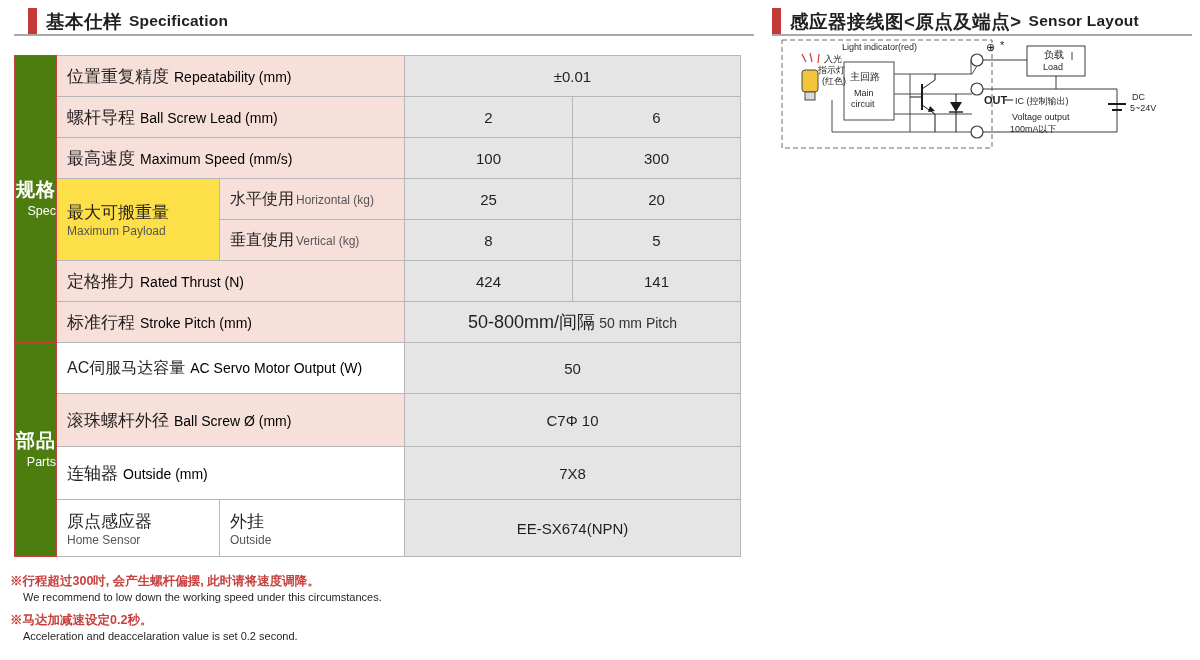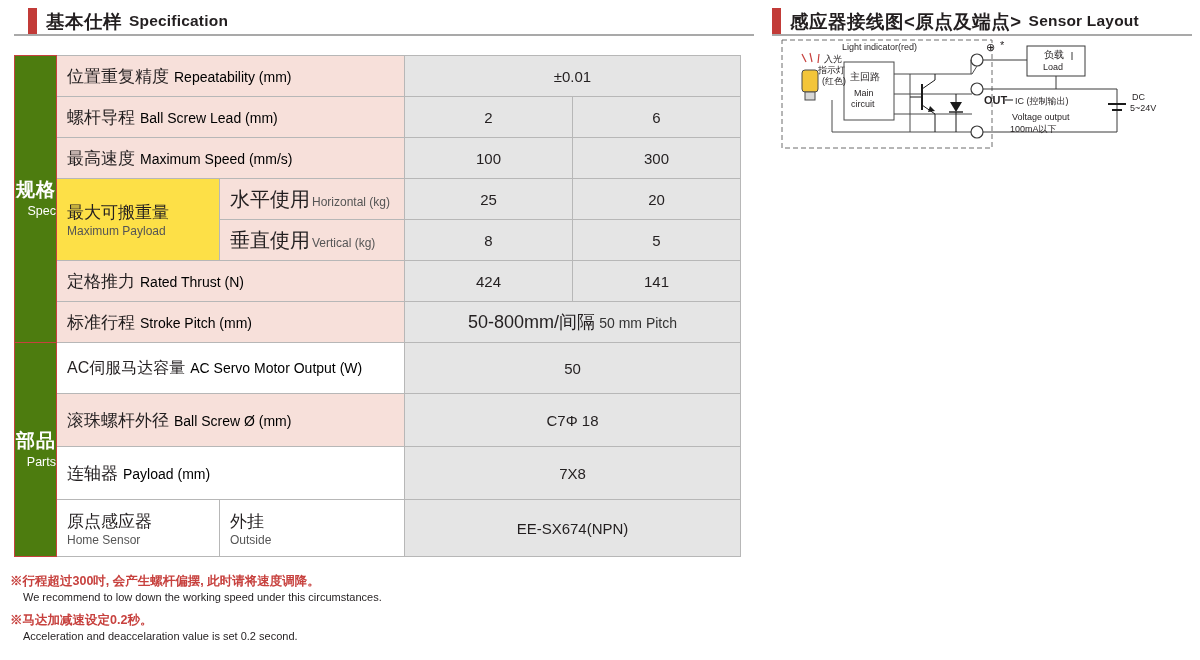--- a/index.html
+++ b/index.html
@@ -112,21 +112,21 @@
   .rowname .en {
     font-size: 14px;
     color: #000000;
     margin-left: 5px;
   }
   .rowname .cn.small { font-size: 16px; }
   .subname {
     background: #f7e0da;
     width: 185px;
   }
-  .subname .cn { font-size: 20px; }
+  .subname .cn { font-size: 16px; }
   .subname .en { font-size: 12px; color: #555; margin-left: 2px; }
   .sub-stack .cn { display: block; font-size: 17px; }
   .sub-stack .en { display: block; font-size: 12px; color: #555; margin-left: 0; }
   .val {
     text-align: center;
     font-size: 19px;
     background: #e5e5e5;
   }
   .val .small { font-size: 14px; color: #333; }
   .val .mid { font-size: 18px; }
@@ -264,26 +264,26 @@
         <td class="rowname plain" colspan="2" style="height:50px;">
           <span class="cn small">AC伺服马达容量</span><span class="en">AC Servo Motor Output (W)</span>
         </td>
         <td class="val" colspan="2">50</td>
       </tr>
 
       <tr>
         <td class="rowname" colspan="2" style="height:52px;">
           <span class="cn">滚珠螺杆外径</span><span class="en">Ball Screw Ø (mm)</span>
         </td>
-        <td class="val" colspan="2">C7Φ 18</td>
+        <td class="val" colspan="2">C7Φ 10</td>
       </tr>
 
       <tr>
         <td class="rowname plain" colspan="2" style="height:52px;">
-          <span class="cn">连轴器</span><span class="en">Payload (mm)</span>
+          <span class="cn">连轴器</span><span class="en">Outside (mm)</span>
         </td>
         <td class="val" colspan="2">7X8</td>
       </tr>
 
       <tr>
         <td class="rowname plain sub-stack" style="height:56px;">
           <span class="cn">原点感应器</span>
           <span class="en">Home Sensor</span>
         </td>
         <td class="rowname plain sub-stack">

